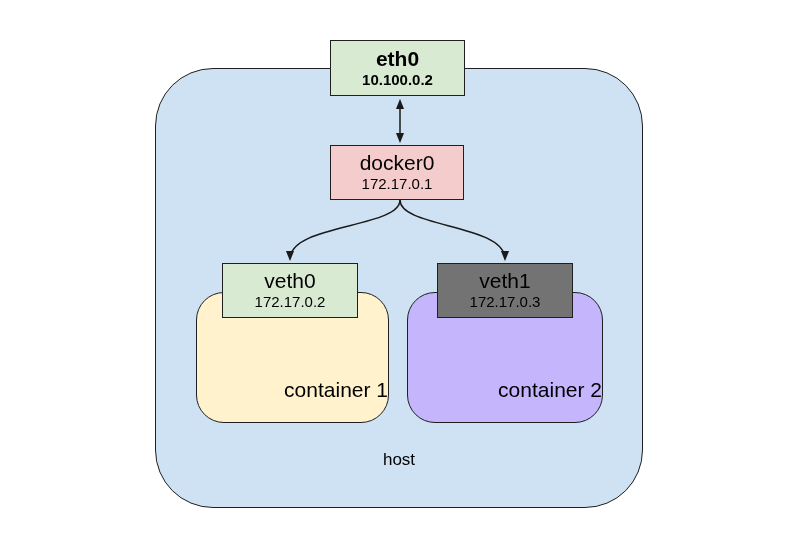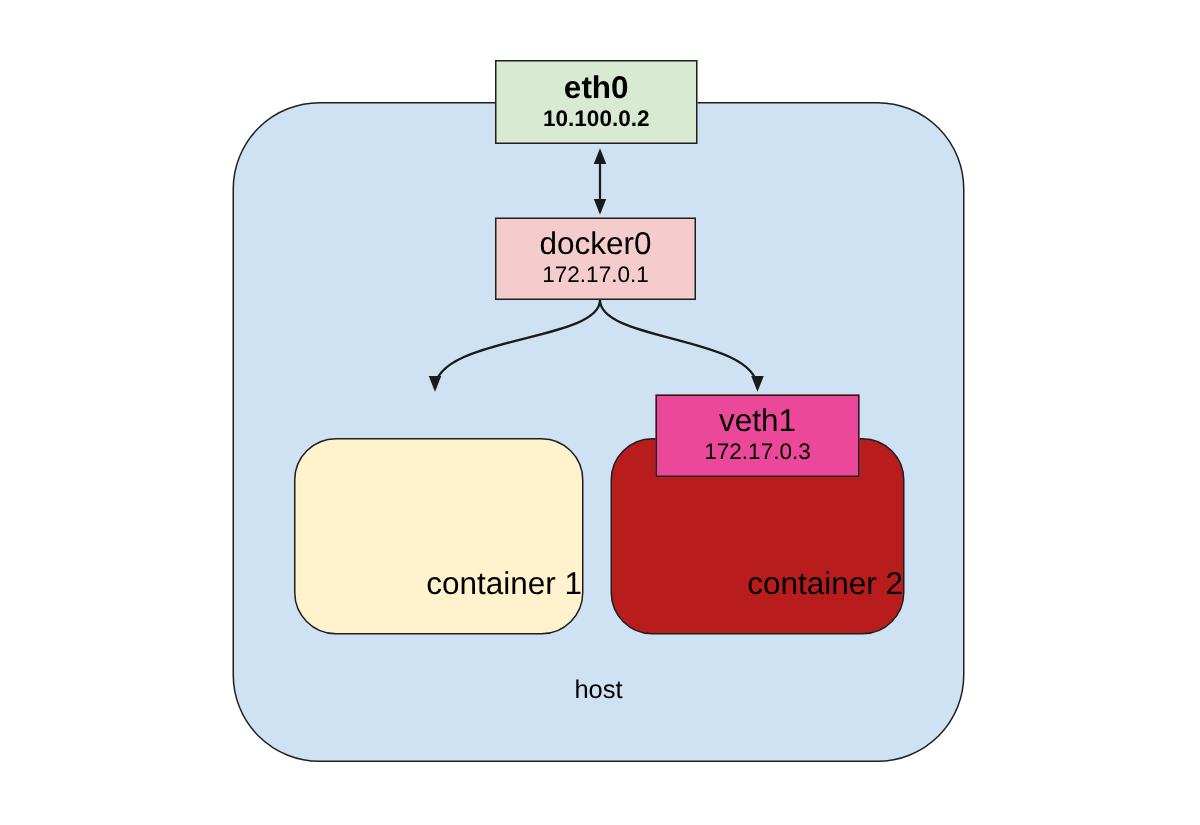--- a/index.html
+++ b/index.html
@@ -84,21 +84,21 @@
 <body>
 
 <div class="canvas">
 
   <div class="host-box" style="background-color: rgb(207, 226, 243);"></div>
   <div class="host-label">host</div>
 
   <div class="container-box c1" style="background-color: rgb(255, 242, 204);">
     <span class="container-label">container 1</span>
   </div>
-  <div class="container-box c2" style="background-color: #b91c1c;">
+  <div class="container-box c2" style="background-color: #c4b5fd;">
     <span class="container-label">container 2</span>
   </div>
 
   <svg class="connectors" viewBox="0 0 800 550" xmlns="http://www.w3.org/2000/svg">
     <defs>
       <marker id="arrow" viewBox="0 0 10 10" refX="8" refY="5" markerWidth="7" markerHeight="7" orient="auto-start-reverse">
         <path d="M 0 1 L 10 5 L 0 9 z"></path>
       </marker>
     </defs>
     <line x1="400" y1="101" x2="400" y2="141" marker-start="url(#arrow)" marker-end="url(#arrow)"></line>
@@ -109,19 +109,23 @@
   <div class="node eth0" style="background-color: rgb(217, 234, 211); font-weight: bold;">
     <div class="node-title">eth0</div>
     <div class="node-ip">10.100.0.2</div>
   </div>
 
   <div class="node docker0" style="background-color: rgb(244, 204, 204);">
     <div class="node-title">docker0</div>
     <div class="node-ip">172.17.0.1</div>
   </div>
 
+  <div class="node veth0" style="background-color: rgb(217, 234, 211);">
+    <div class="node-title">veth0</div>
+    <div class="node-ip">172.17.0.2</div>
+  </div>
 
-  <div class="node veth1" style="background-color: #ec4899;">
+  <div class="node veth1" style="background-color: #737373;">
     <div class="node-title">veth1</div>
     <div class="node-ip">172.17.0.3</div>
   </div>
 
 </div>
 
 </body></html>

